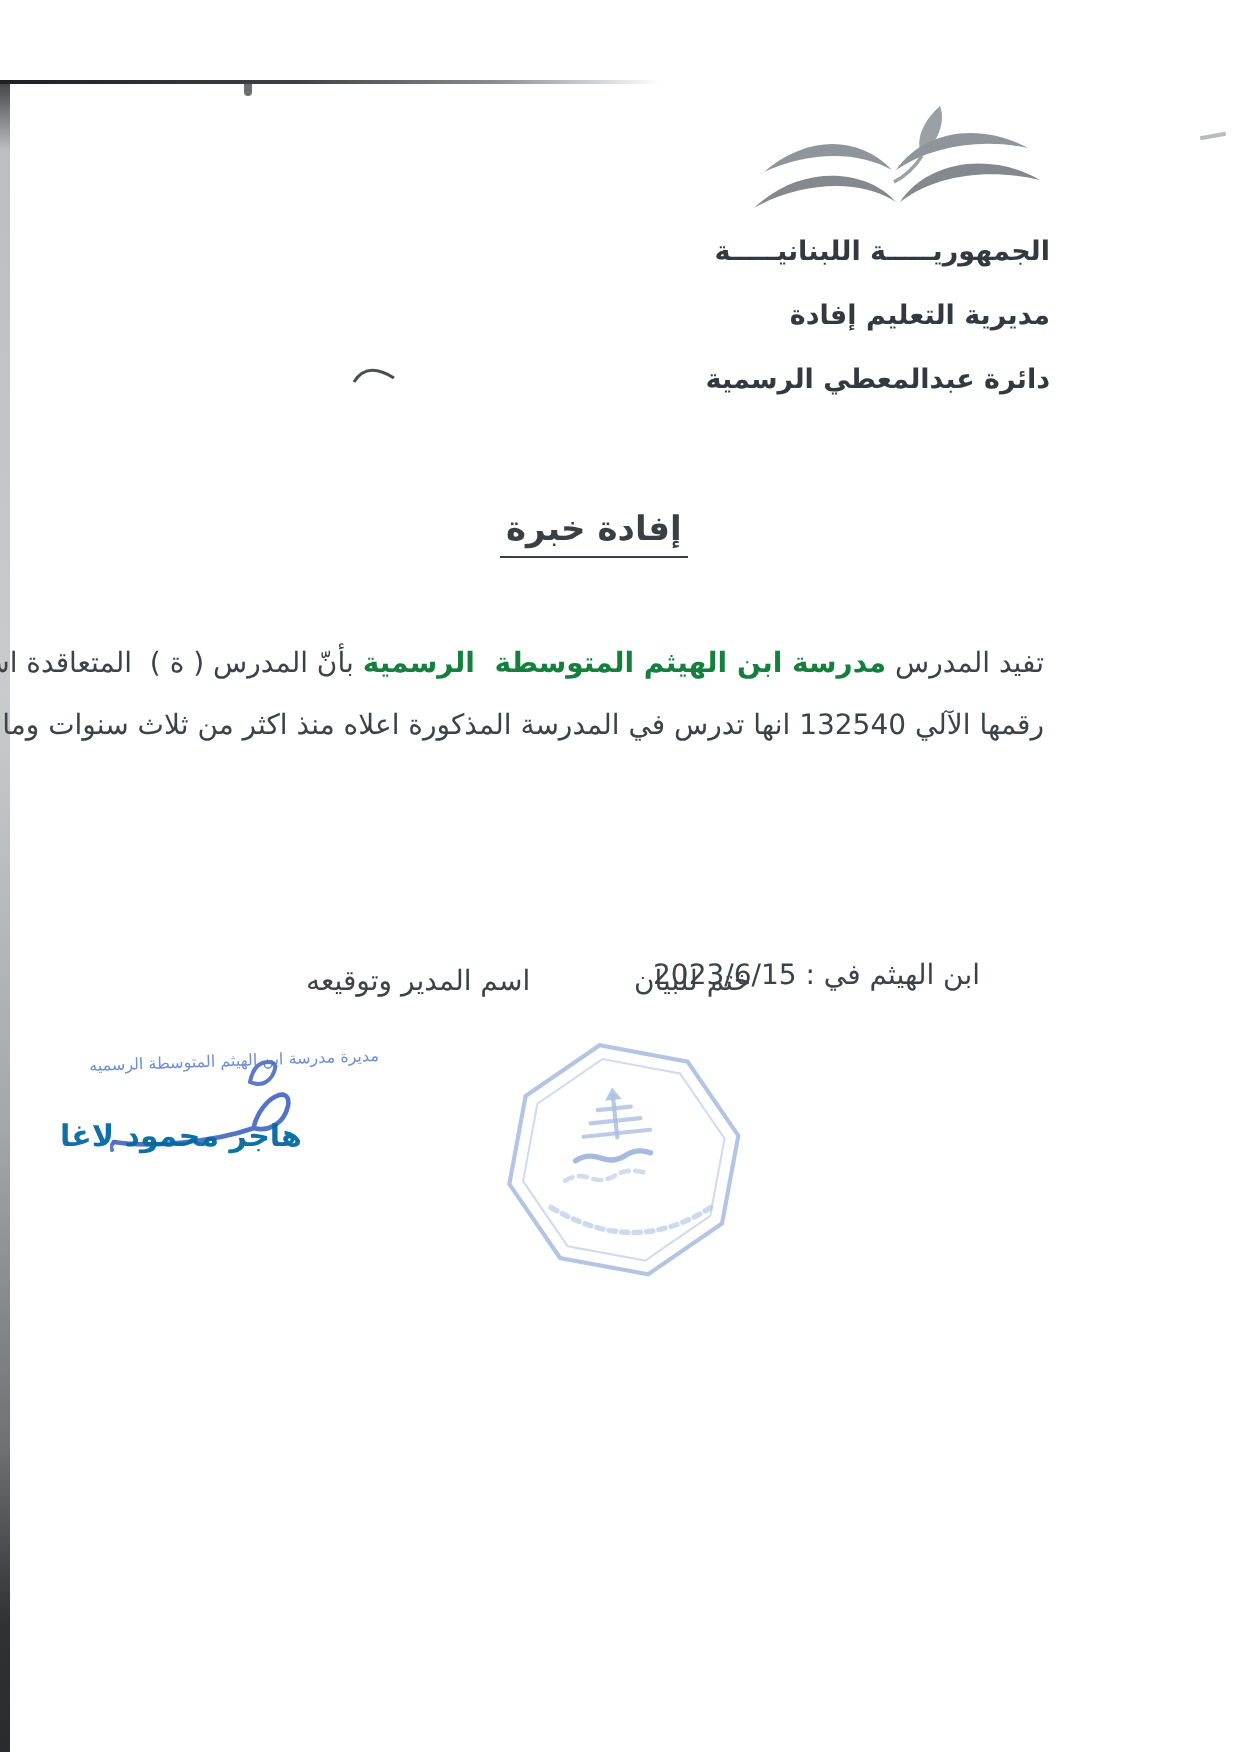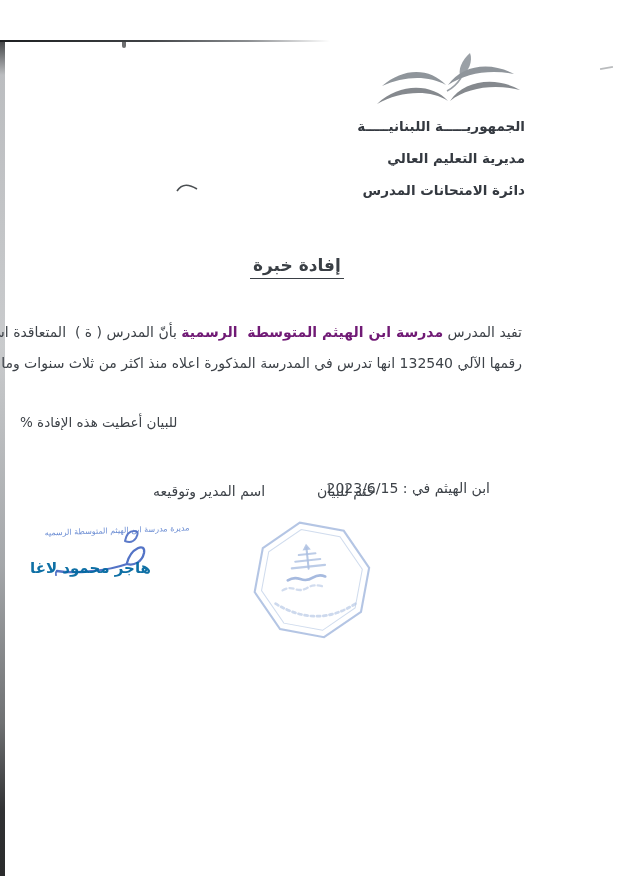--- a/index.html
+++ b/index.html
@@ -54,21 +54,21 @@
     border-bottom: 1.5px solid #3a3f45; padding: 0 3px 3px 3px;
     white-space: nowrap;
   }
   
   .body-text {
     position: absolute; top: 277px; right: 10px; left: 16px;
     direction: rtl; text-align: right;
     font-size: 14px; color: #3d4248;
   }
   .body-text .b-line { line-height: 31px; white-space: nowrap; }
-  .body-text b { font-weight: bold; color: #701a75; }
+  .body-text b { font-weight: bold; color: #15803d; }
   .note-line {
     position: absolute; left: 20px; top: 374px;
     direction: rtl; white-space: nowrap;
     font-size: 13.5px; color: #3d4248;
   }
   
   .footer-item {
     position: absolute; direction: rtl; white-space: nowrap;
     font-size: 14px; color: #3d4248;
   }
@@ -106,36 +106,35 @@
     <path d="M98,1 C90,8 85,18 89,26 C97,19 101,9 98,1 Z" fill="#9aa0a6"></path>
     <path d="M89,26 C85,32 81,36 75,39" stroke="#9aa0a6" stroke-width="1.6" fill="none"></path>
     <path d="M10,34 C32,15 58,16 74,33 C56,23 32,24 10,34 Z" fill="#8f959b"></path>
     <path d="M76,33 C90,13 118,9 142,22 C118,17 94,21 76,33 Z" fill="#8f959b"></path>
     <path d="M5,52 C28,30 61,32 76,49 C58,37 28,39 5,52 Z" fill="#85898e"></path>
     <path d="M78,49 C92,28 124,24 148,38 C123,32 96,35 78,49 Z" fill="#85898e"></path>
   </svg>
 
   <div class="letterhead">
     <div class="lh-line">الجمهوريـــــة اللبنانيـــــة</div>
-    <div class="lh-line">مديرية التعليم العالي</div>
-    <div class="lh-line">دائرة الامتحانات المدرس</div>
+    <div class="lh-line">مديرية التعليم إفادة</div>
+    <div class="lh-line">دائرة عبدالمعطي الرسمية</div>
   </div>
 
   <svg class="tilde-mark" viewBox="0 0 22 12" aria-hidden="true">
     <path d="M1,9 C6,1 13,2 21,7" stroke="#2c3034" stroke-width="1.6" fill="none" opacity=".85"></path>
   </svg>
 
   <div class="doc-title">إفادة خبرة</div>
 
   <div class="body-text">
     <div class="b-line"><span>تفيد المدرس </span><b>مدرسة ابن الهيثم المتوسطة&nbsp; الرسمية</b><span> بأنّ المدرس ( ة )&nbsp; المتعاقدة اسماء عبدالمعطي ديب</span></div>
     <div class="b-line">رقمها الآلي 132540 انها تدرس في المدرسة المذكورة اعلاه منذ اكثر من ثلاث سنوات وما زالت</div>
   </div>
 
-  <div class="note-line">للبيان أعطيت هذه الإفادة %</div>
 
   <div class="footer-item f-date">ابن الهيثم في : 2023/6/15</div>
   <div class="footer-item f-stamp-label">ختم للبيان</div>
   <div class="footer-item f-director-label">اسم المدير وتوقيعه</div>
 
   <div class="sig-title">مديرة مدرسة ابن الهيثم المتوسطة الرسميه</div>
   <svg class="sig-squiggle" viewBox="0 0 115 50" aria-hidden="true">
     <path d="M70,14 q2,-10 9,-10 q6,0 2,7 q-4,6 -11,3" stroke="#4a6cc3" stroke-width="2" fill="none" stroke-linecap="round" opacity=".9"></path>
     <path d="M72,36 C76,21 91,15 89,26 C87,35 79,39 72,37 C52,44 20,47 2,44" stroke="#4a6cc3" stroke-width="2.3" fill="none" stroke-linecap="round" opacity=".95"></path>
     <path d="M2,44 q-2,2 -1,4" stroke="#4a6cc3" stroke-width="2" fill="none" stroke-linecap="round" opacity=".9"></path>

